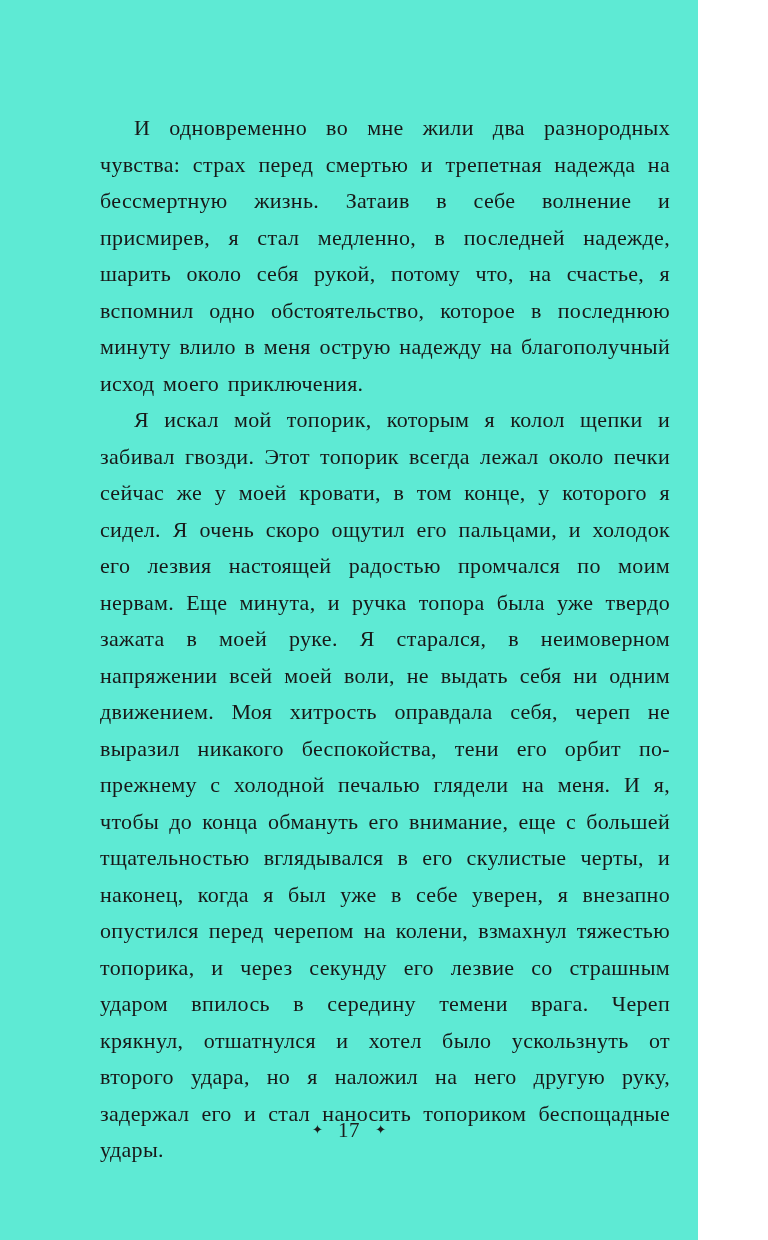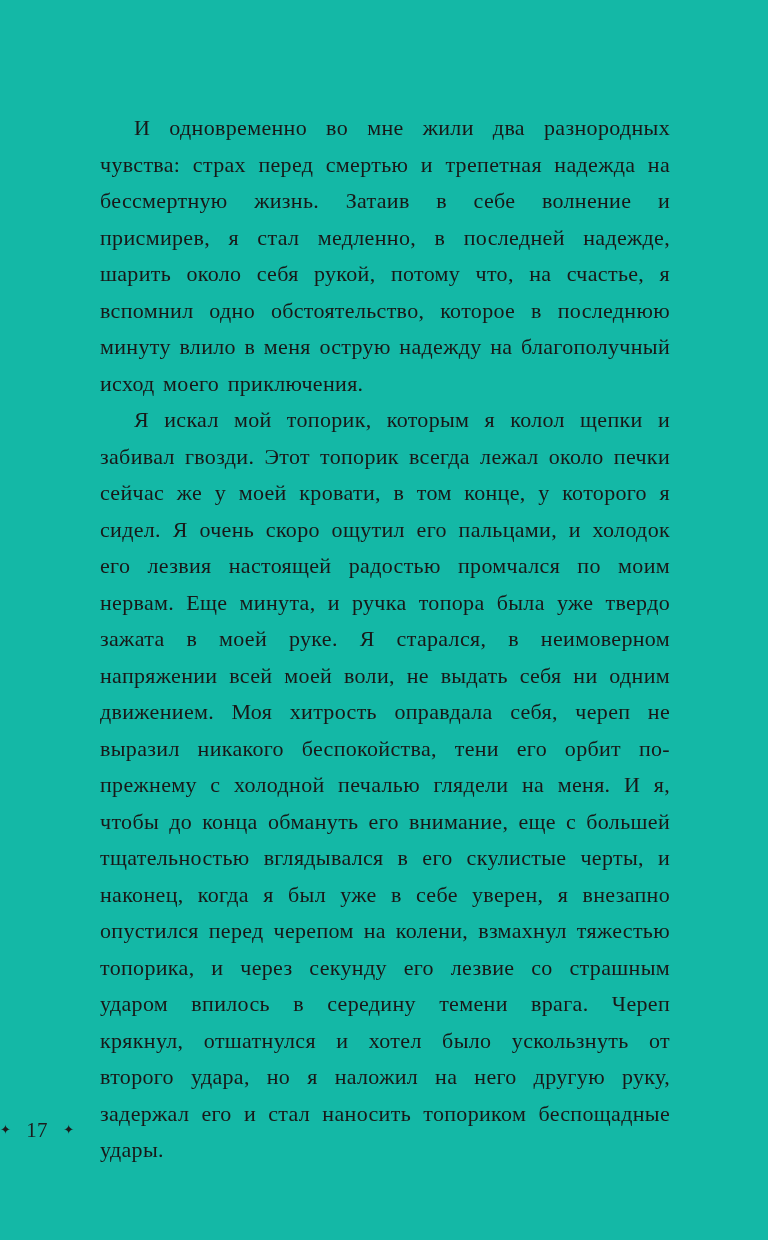--- a/index.html
+++ b/index.html
@@ -2,23 +2,23 @@
 <html><head>
 <meta charset="utf-8">
 <style>
   html, body {
     margin: 0;
     padding: 0;
     background: #ffffff;
   }
   .book-page {
     position: relative;
-    width: 768px;
+    width: 698px;
     height: 1240px;
-    background: #14b8a6;
+    background: #5eead4;
     box-sizing: border-box;
     font-family: "Liberation Serif", "DejaVu Serif", serif;
     color: #181818;
     overflow: hidden;
   }
   .text-block {
     position: absolute;
     top: 110px;
     left: 100px;
     width: 570px;
@@ -30,21 +30,21 @@
     text-align: justify;
     text-indent: 34px;
     letter-spacing: 0.015em;
     word-spacing: 0.12em;
   }
   .footer {
     position: absolute;
     left: 0;
     right: 0;
     top: 1118px;
-    text-align: left;
+    text-align: center;
     font-size: 21px;
     color: #1c1c1c;
   }
   .footer .orn {
     font-size: 13px;
     position: relative;
     top: -3px;
     color: #1c1c1c;
   }
   .footer .pnum {

